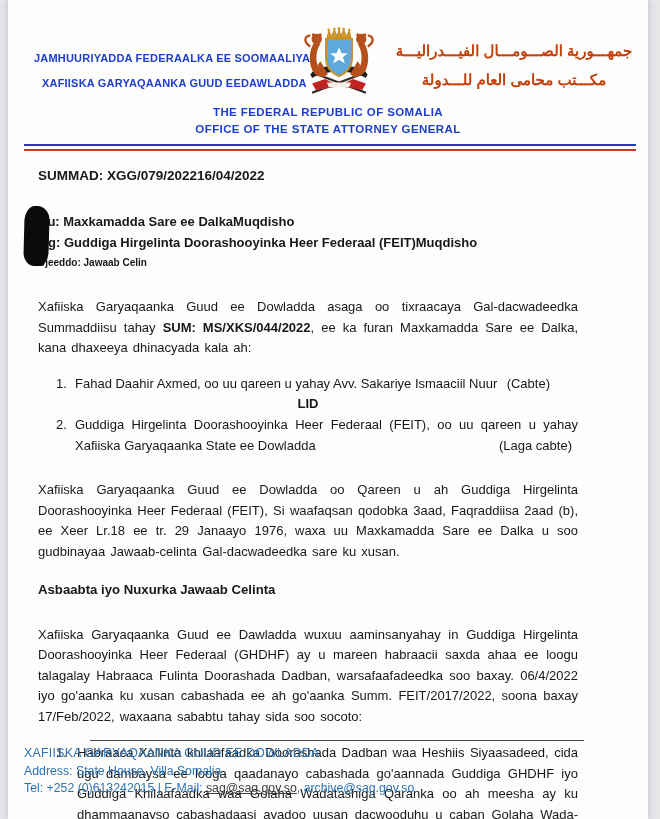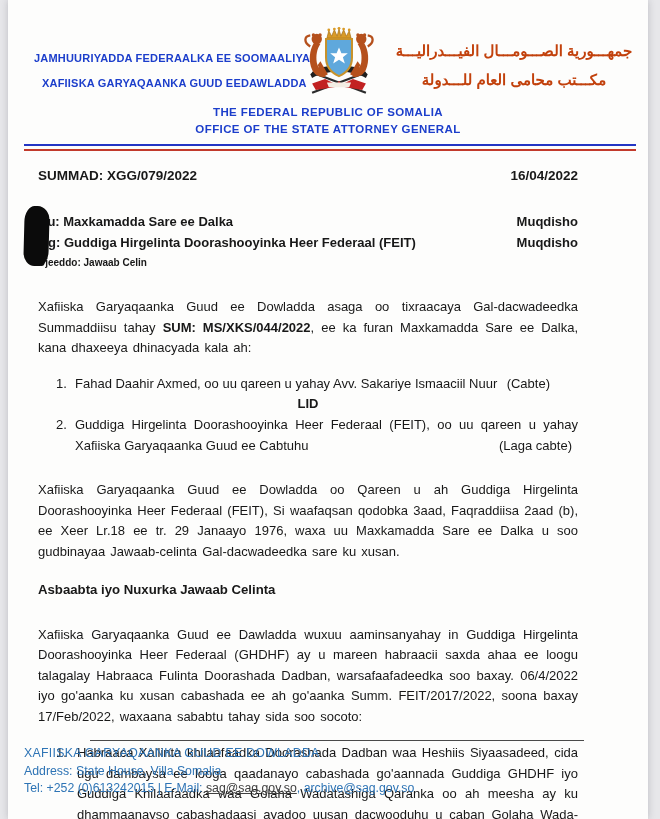--- a/index.html
+++ b/index.html
@@ -38,21 +38,21 @@
     line-height: 17px; letter-spacing: .4px;
   }
   .double-rule {
     margin: 6px 12px 0 16px; height: 7px;
     border-top: 2.5px solid #2336c4;
     border-bottom: 2.5px solid #c23a2b;
   }
 
   
   .content { padding: 15px 70px 0 30px; font-size: 13px; line-height: 20.5px; }
-  .meta-row { display: flex; justify-content: space-between; font-weight: bold; }
+  .meta-row { display: flex; font-weight: bold; }
   .ref-row { font-size: 13.5px; margin-bottom: 24px; }
   .addr-block { position: relative; }
   .addr-block .meta-row { line-height: 21px; }
   .redaction {
     position: absolute; left: -14px; top: -5px;
     width: 25px; height: 60px;
     background: #0b0b0b;
     border-radius: 10px 12px 9px 11px / 16px 14px 15px 13px;
     transform: rotate(1.5deg);
     z-index: 2;
@@ -177,21 +177,21 @@
           <span>Fahad Daahir Axmed, oo uu qareen u yahay Avv. Sakariye Ismaaciil Nuur</span>
           <span class="tag-inline">(Cabte)</span>
         </span>
       </div>
 
       <div class="lid">LID</div>
 
       <div class="party">
         <span class="num">2.</span>
         <span class="ptext">
-          <span>Guddiga Hirgelinta Doorashooyinka Heer Federaal (FEIT), oo uu qareen u yahay Xafiiska Garyaqaanka Guud ee Cabtuhu</span>
+          <span>Guddiga Hirgelinta Doorashooyinka Heer Federaal (FEIT), oo uu qareen u yahay Xafiiska Garyaqaanka State ee Dowladda</span>
           <span class="tag-abs">(Laga cabte)</span>
         </span>
       </div>
 
       <div class="para">Xafiiska Garyaqaanka Guud ee Dowladda oo Qareen u ah Guddiga Hirgelinta Doorashooyinka Heer Federaal (FEIT), Si waafaqsan qodobka 3aad, Faqraddiisa 2aad (b), ee Xeer Lr.18 ee tr. 29 Janaayo 1976, waxa uu Maxkamadda Sare ee Dalka u soo gudbinayaa Jawaab-celinta Gal-dacwadeedka sare ku xusan.</div>
 
       <div class="section-heading">Asbaabta iyo Nuxurka Jawaab Celinta</div>
 
       <div class="para">Xafiiska Garyaqaanka Guud ee Dawladda wuxuu aaminsanyahay in Guddiga Hirgelinta Doorashooyinka Heer Federaal (GHDHF) ay u mareen habraacii saxda ahaa ee loogu talagalay Habraaca Fulinta Doorashada Dadban, warsafaafadeedka soo baxay. 06/4/2022 iyo go'aanka ku xusan cabashada ee ah go'aanka Summ. FEIT/2017/2022, soona baxay 17/Feb/2022, waxaana sababtu tahay sida soo socoto:</div>
 

